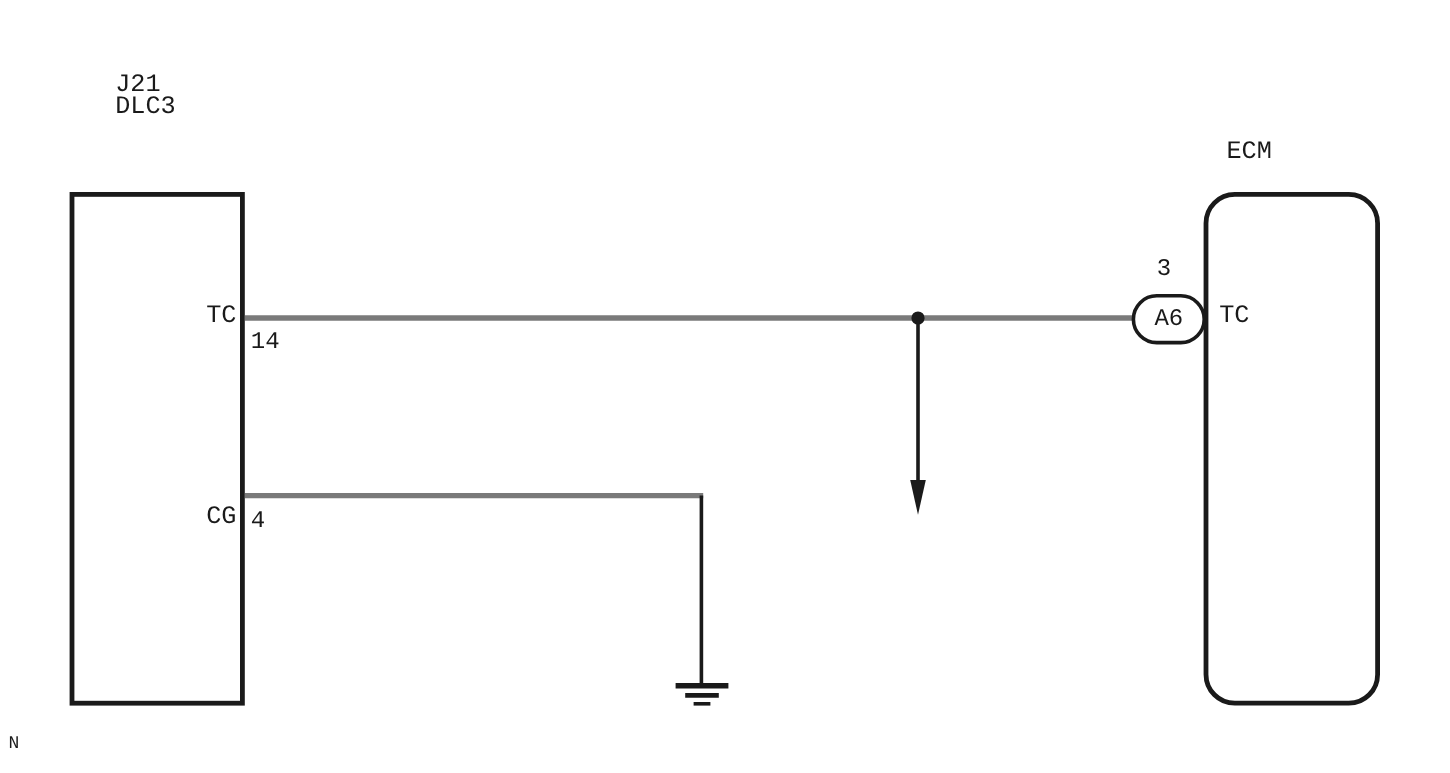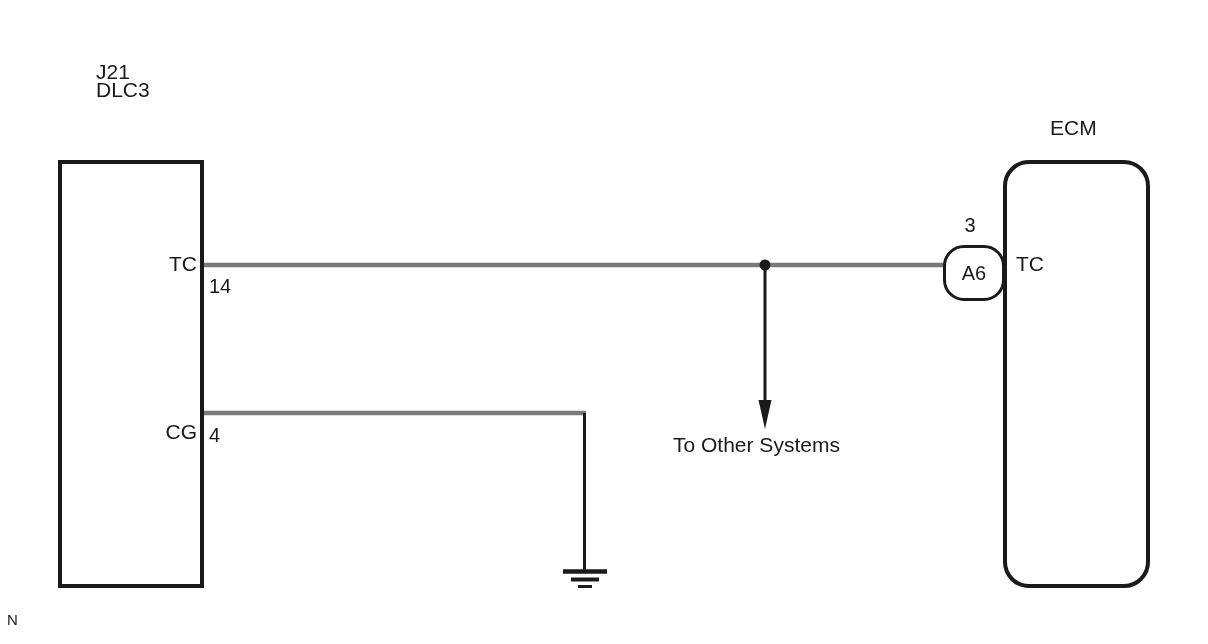--- a/index.html
+++ b/index.html
@@ -5,21 +5,21 @@
   html, body {
     margin: 0;
     padding: 0;
     background: #ffffff;
   }
   .canvas {
     position: relative;
     width: 1208px;
     height: 644px;
     background: #ffffff;
-    font-family: Liberation Sans, sans-serif;
+    font-family: Liberation Mono, monospace;
     color: #1a1a1a;
     overflow: hidden;
     border-radius: 26px;
   }
   .label {
     position: absolute;
     font-size: 21px;
     line-height: 24px;
     white-space: nowrap;
   }
@@ -85,29 +85,28 @@
   <div class="label" style="left:96px; top:78px;">DLC3</div>
 
   <div class="connector-box" style="left: 58px; top: 160px; width: 146px; height: 428px; border-color: rgb(26, 26, 26);"></div>
 
   <div class="label right-align" style="left:130px; top:252px; width:67px;">TC</div>
   <div class="label label-sm" style="left:209px; top:274px;">14</div>
 
   <div class="label right-align" style="left:130px; top:420px; width:67px;">CG</div>
   <div class="label label-sm" style="left:209px; top:423px;">4</div>
 
-  <div class="label" style="left:673px; top:433px;">To Other Systems</div>
 
-  <div class="label" style="left:1050px; top:116px;">ECM</div>
+  <div class="label" style="left:1022px; top:116px;">ECM</div>
 
   <div class="connector-box ecm-box" style="left: 1003px; top: 160px; width: 147px; height: 428px; border-color: rgb(26, 26, 26);"></div>
 
   <div class="label label-sm center-align" style="left:955px; top:213px; width:30px;">3</div>
 
-  <div class="pin-oval" style="left: 943px; top: 245px; width: 62px; height: 56px; border-color: rgb(26, 26, 26);">
+  <div class="pin-oval" style="left: 943px; top: 245px; width: 62px; height: 42px; border-color: rgb(26, 26, 26);">
     <span>A6</span>
   </div>
 
   <div class="label" style="left:1016px; top:252px;">TC</div>
 
   <div class="footer-label" style="left:7px; top:612px;">N</div>
 
 </div>
 
 </body></html>

